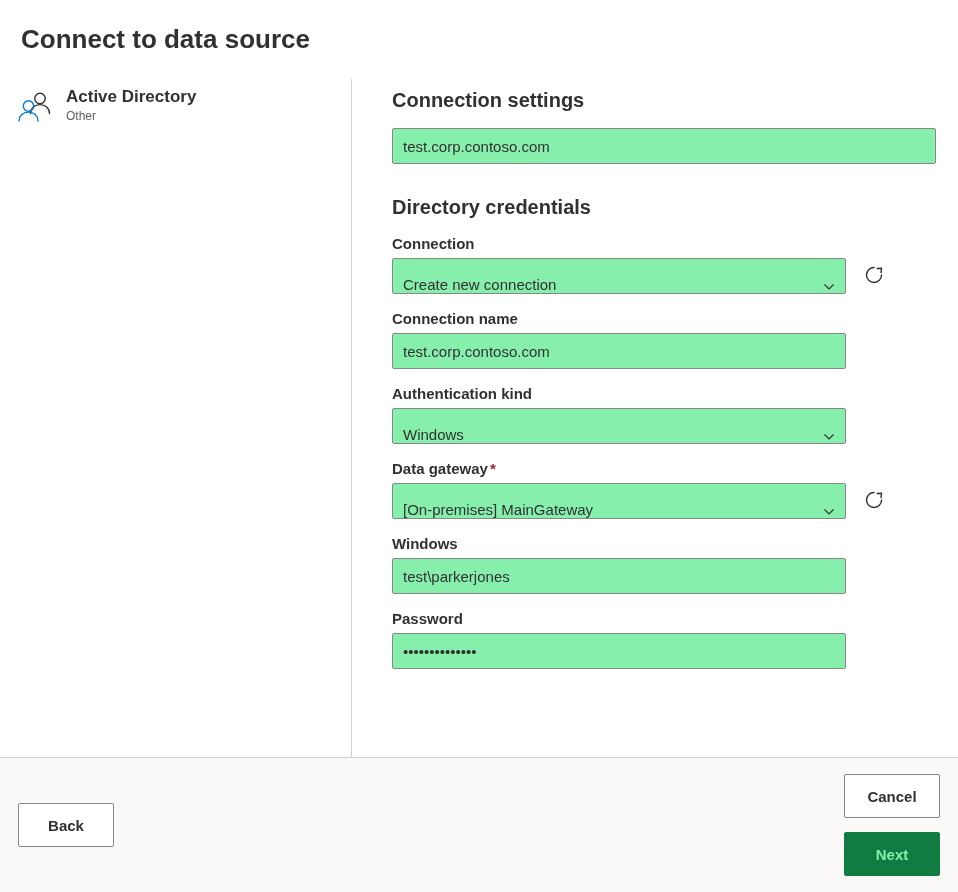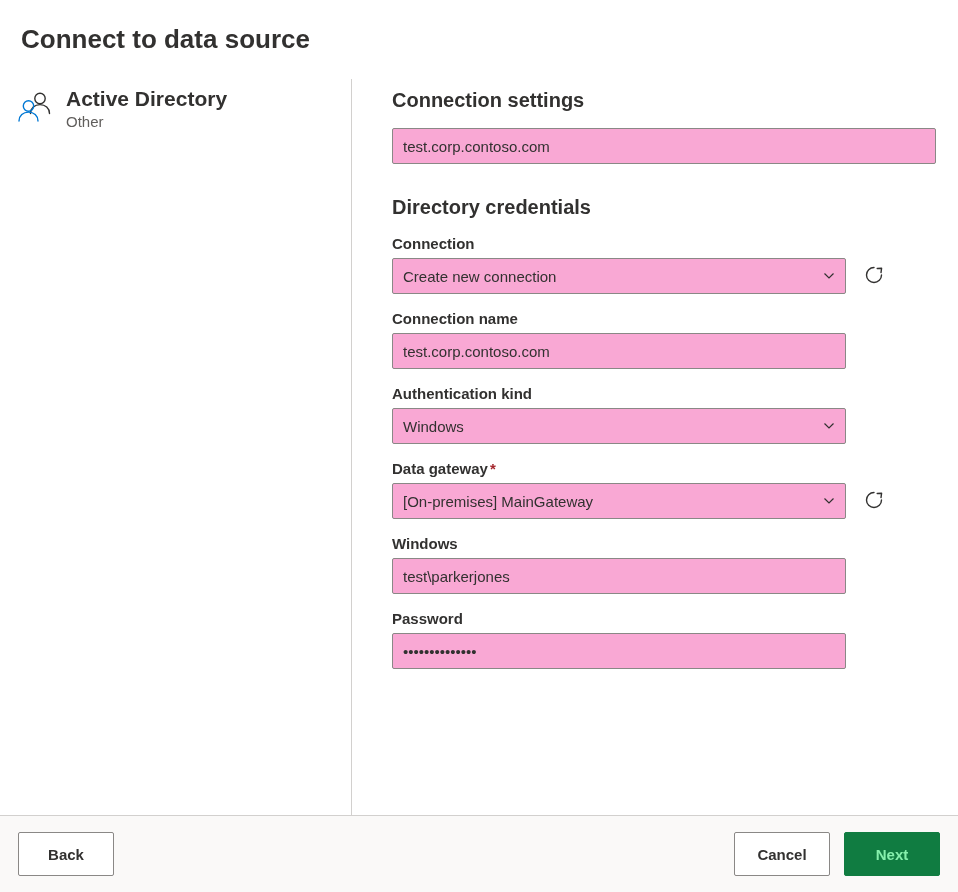--- a/index.html
+++ b/index.html
@@ -44,26 +44,26 @@
     align-items: center;
     justify-content: center;
     flex-shrink: 0;
   }
   .sidebar-text {
     display: flex;
     flex-direction: column;
     gap: 2px;
   }
   .sidebar-title {
-    font-size: 21px;
+    font-size: 17px;
     font-weight: 600;
     color: #323130;
   }
   .sidebar-subtitle {
-    font-size: 15px;
+    font-size: 12px;
     color: #605e5c;
   }
   .main {
     flex: 1;
     padding: 4px 22px 20px 40px;
     overflow-y: auto;
   }
   .section-title {
     font-size: 20px;
     font-weight: 600;
@@ -96,28 +96,28 @@
   }
   input[type="text"],
   input[type="password"],
   .select {
     width: 100%;
     height: 36px;
     padding: 0 10px;
     font-size: 15px;
     border: 1px solid #8a8886;
     border-radius: 2px;
-    background: #f9a8d4;
+    background: #86efac;
     color: #323130;
     font-family: inherit;
     outline: none;
   }
   .select {
     display: flex;
-    align-items: center;
+    align-items: flex-end;
     justify-content: space-between;
     cursor: pointer;
     user-select: none;
   }
   .select-text {
     overflow: hidden;
     text-overflow: ellipsis;
     white-space: nowrap;
   }
   .chevron {
@@ -147,20 +147,21 @@
     border-top: 1px solid #d2d0ce;
     padding: 16px 18px;
     display: flex;
     justify-content: space-between;
     align-items: center;
     background: #faf9f8;
   }
   .footer-right {
     display: flex;
     gap: 14px;
+    flex-direction: column;
   }
   .btn {
     min-width: 96px;
     height: 44px;
     padding: 0 18px;
     font-size: 15px;
     font-weight: 600;
     border: 1px solid #8a8886;
     border-radius: 2px;
     background: #fff;

